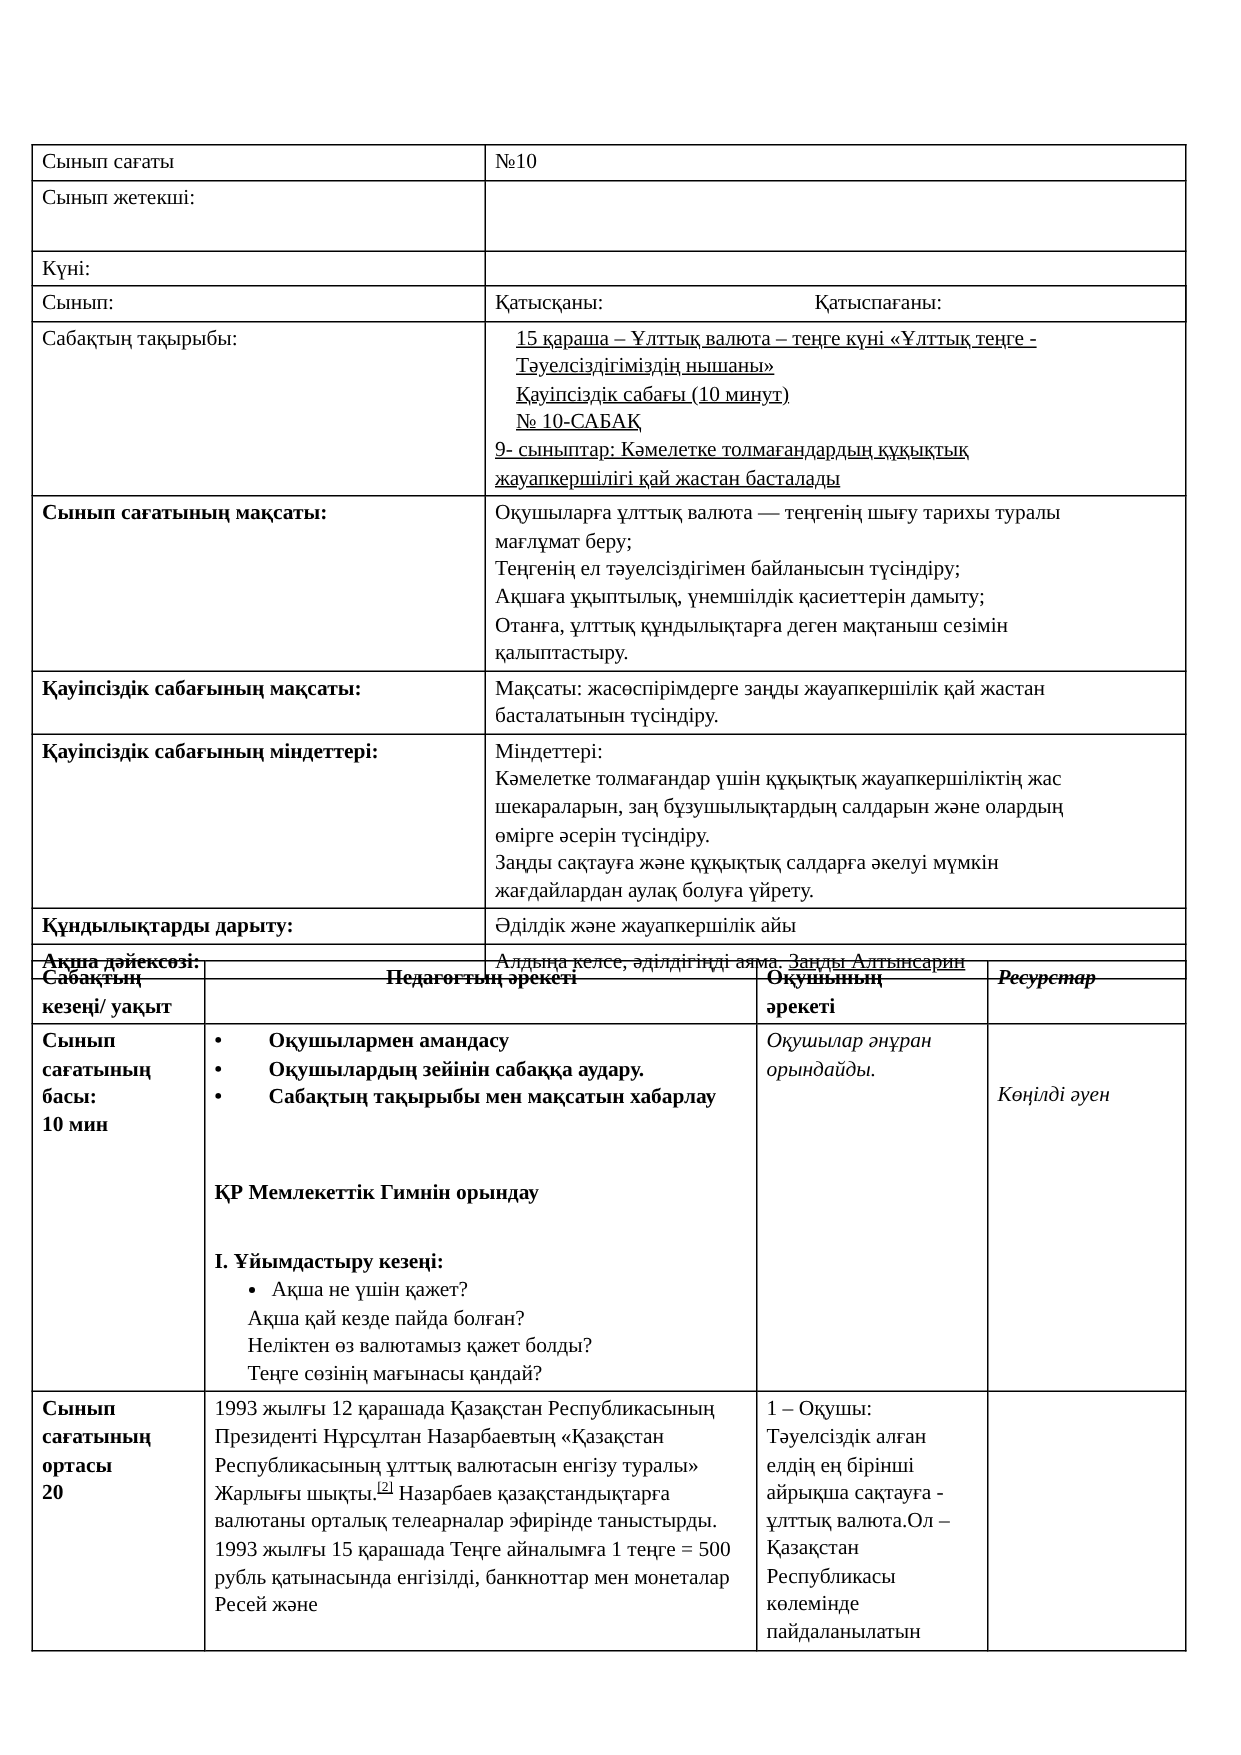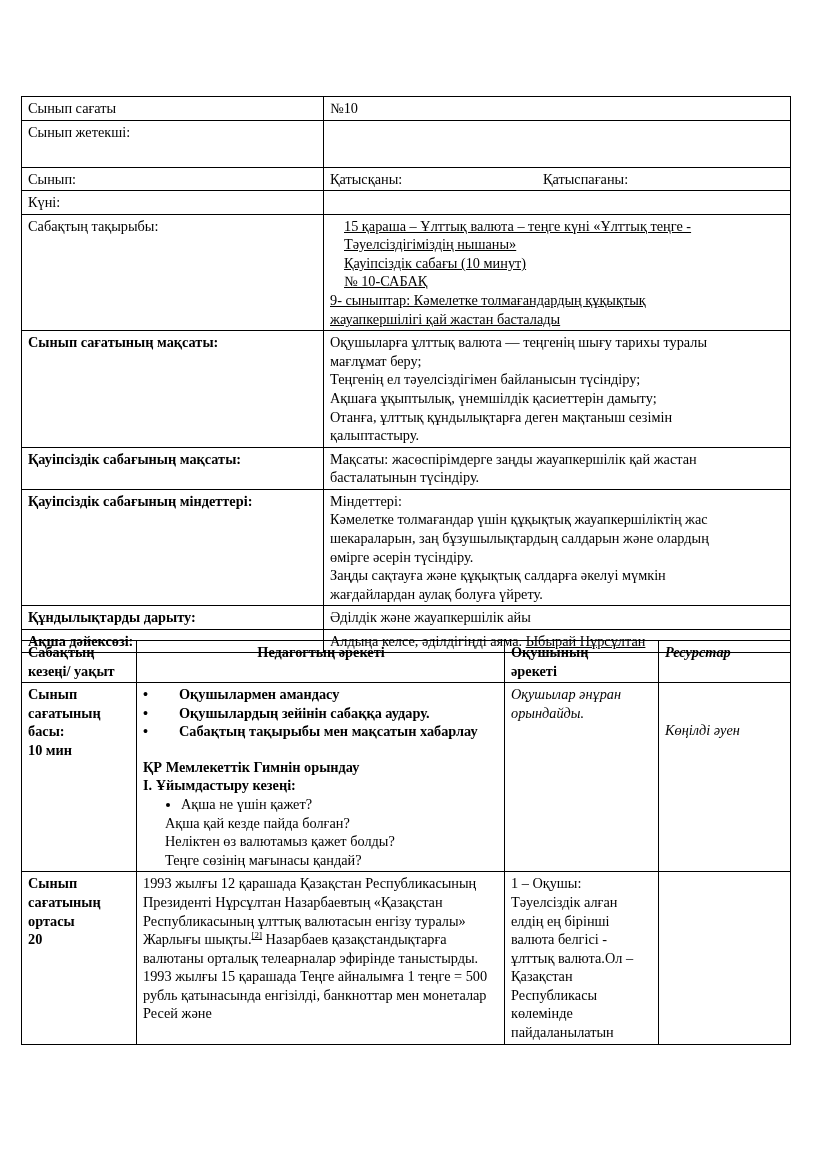--- a/index.html
+++ b/index.html
@@ -29,21 +29,21 @@
     width: 769px;
     margin: 0;
     font-size: 14.3px;
     line-height: 1.30;
   }
   table.doc td {
     border: 1px solid #000000;
     vertical-align: top;
     padding: 2px 5px 2px 6px;
   }
-  .b { font-weight: bold; }
+  .b { font-weight: bold; margin-top: 28px; }
   .ital { font-style: italic; }
   .u  { text-decoration: underline; }
 
   
   #table-info { position: absolute; left: 21px; top: 96px; }
   #table-info td.lbl { width: 302px; }
   #table-info td.val { width: 467px; margin-top: 24px; }
   #table-info td.valsplit { width: 395px; }
   #table-info td.tiny { width: 72px; }
   .rowpad-2 { height: 47px; }
@@ -118,32 +118,32 @@
     <tbody>
       <tr>
         <td class="lbl">Сынып сағаты</td>
         <td class="val">№10</td>
       </tr>
       <tr>
         <td class="lbl rowpad-2">Сынып жетекші:</td>
         <td class="val"></td>
       </tr>
       <tr>
+        <td class="lbl">Күні:</td>
+        <td class="val"></td>
+      </tr>
+      <tr>
         <td class="lbl">Сынып:</td>
         <td class="valsplit">
           <div class="attend-wrap">
             <span>Қатысқаны:</span>
             <span>Қатыспағаны:</span>
           </div>
         </td>
         <td class="tiny"></td>
-      </tr>
-      <tr>
-        <td class="lbl">Күні:</td>
-        <td class="val"></td>
       </tr>
       <tr>
         <td class="lbl">Сабақтың  тақырыбы:</td>
         <td class="val">
           <div class="topic-lines">
             <div class="u">15 қараша – Ұлттық валюта – теңге күні «Ұлттық теңге -</div>
             <div class="u">Тәуелсіздігіміздің нышаны»</div>
             <div class="u">Қауіпсіздік сабағы (10 минут)</div>
             <div class="u">№ 10-САБАҚ</div>
             <div class="u nopad">9- сыныптар: Кәмелетке толмағандардың құқықтық</div>
@@ -179,21 +179,21 @@
           <div>Заңды сақтауға және құқықтық салдарға әкелуі мүмкін</div>
           <div>жағдайлардан аулақ болуға үйрету.</div>
         </td>
       </tr>
       <tr>
         <td class="lbl b">Құндылықтарды дарыту:</td>
         <td class="val">Әділдік және жауапкершілік айы</td>
       </tr>
       <tr>
         <td class="lbl b">Ақша дәйексөзі:</td>
-        <td class="val"><span>Алдыңа келсе, әділдігіңді аяма. </span><span class="u">Ыбырай Нұрсұлтан</span></td>
+        <td class="val"><span>Алдыңа келсе, әділдігіңді аяма. </span><span class="u">Заңды Алтынсарин</span></td>
       </tr>
     </tbody>
   </table>
 
 
   <table class="doc" id="table-flow">
     <tbody>
       <tr>
         <td class="c-stage hdr-left">
           <div>Сабақтың</div>
@@ -251,21 +251,21 @@
           <div>Сынып</div>
           <div>сағатының</div>
           <div>ортасы</div>
           <div>20</div>
         </td>
         <td class="c-teach"><span>1993 жылғы 12 қарашада Қазақстан Республикасының Президенті Нұрсұлтан Назарбаевтың «Қазақстан Республикасының ұлттық валютасын енгізу туралы» Жарлығы шықты.</span><sup class="fn">[2]</sup><span> Назарбаев қазақстандықтарға валютаны орталық телеарналар эфирінде таныстырды. 1993 жылғы 15 қарашада Теңге айналымға 1 теңге = 500 рубль қатынасында енгізілді, банкноттар мен монеталар Ресей және</span></td>
         <td class="c-pupil">
           <div>1 – Оқушы:</div>
           <div>Тәуелсіздік  алған</div>
           <div>елдің ең  бірінші</div>
-          <div>валюта   белгісі -</div>
+          <div>айрықша   сақтауға -</div>
           <div>ұлттық валюта.Ол –</div>
           <div>Қазақстан</div>
           <div>Республикасы</div>
           <div>көлемінде</div>
           <div>пайдаланылатын</div>
         </td>
         <td class="c-res"></td>
       </tr>
     </tbody>
   </table>

